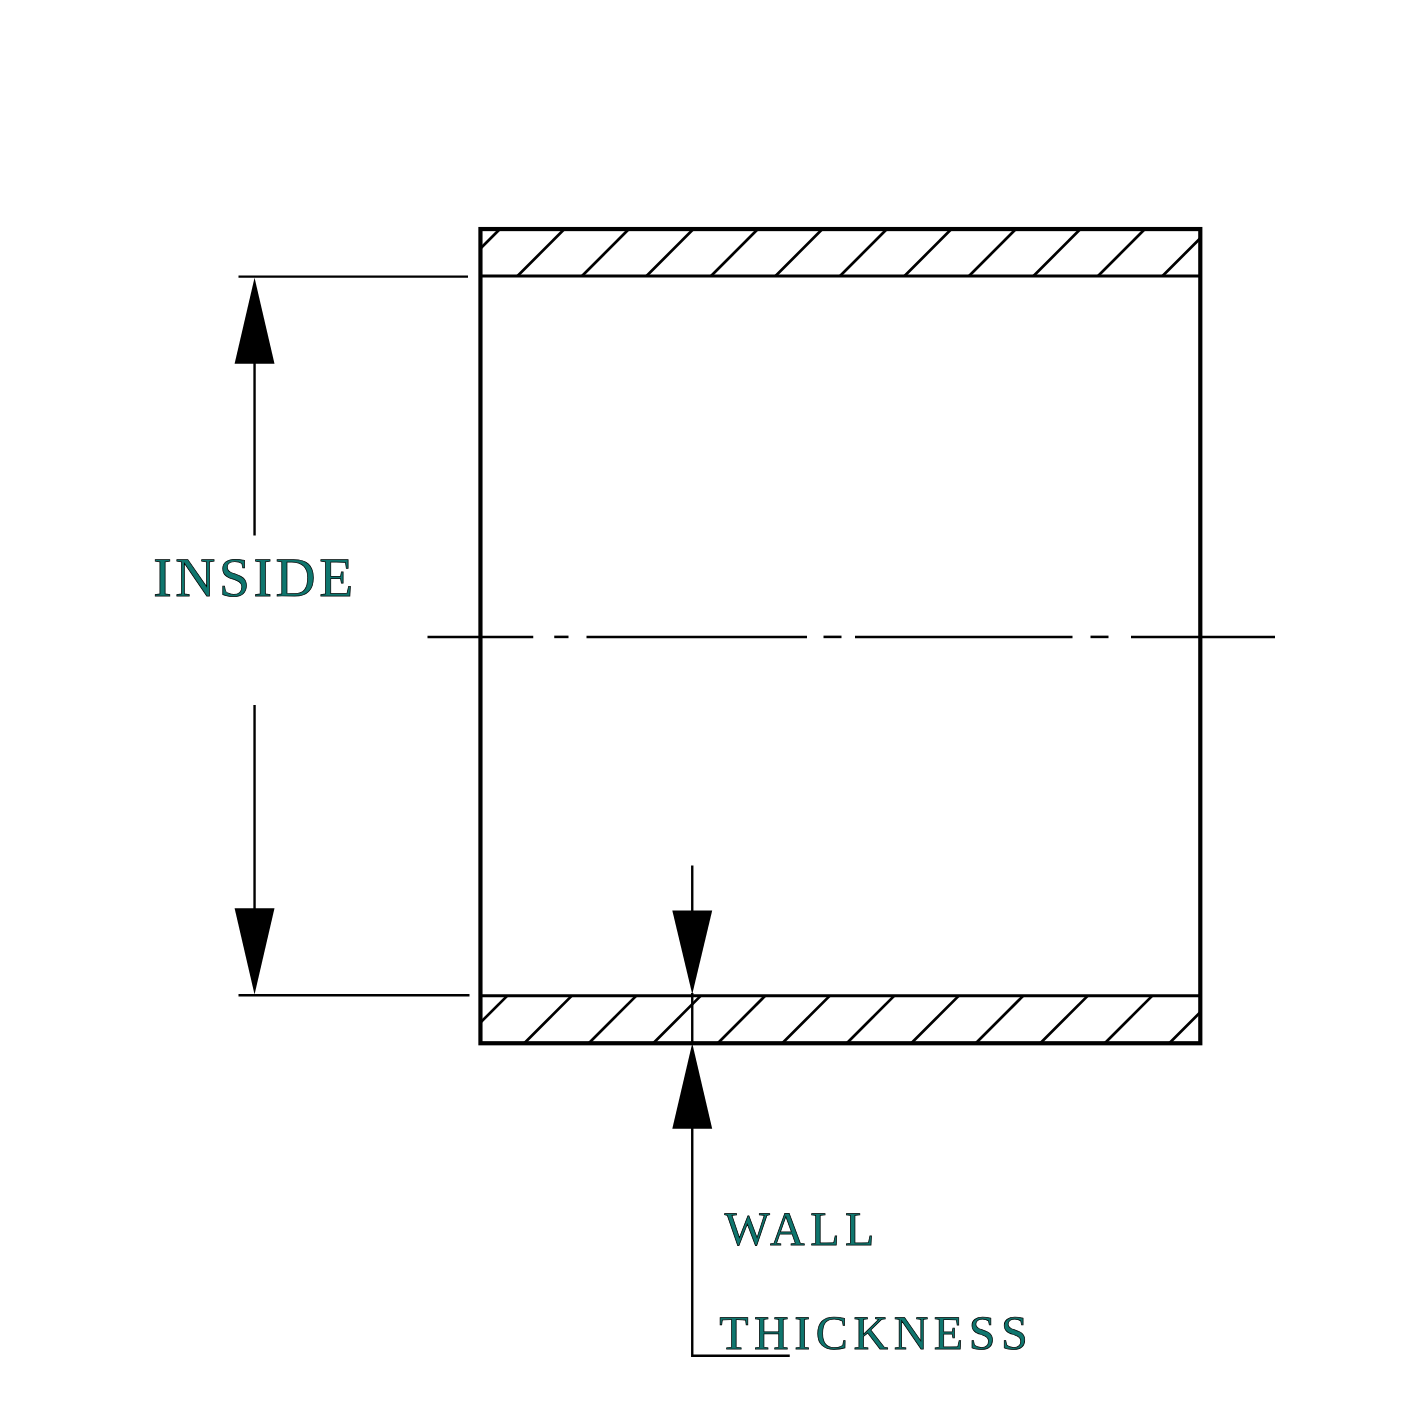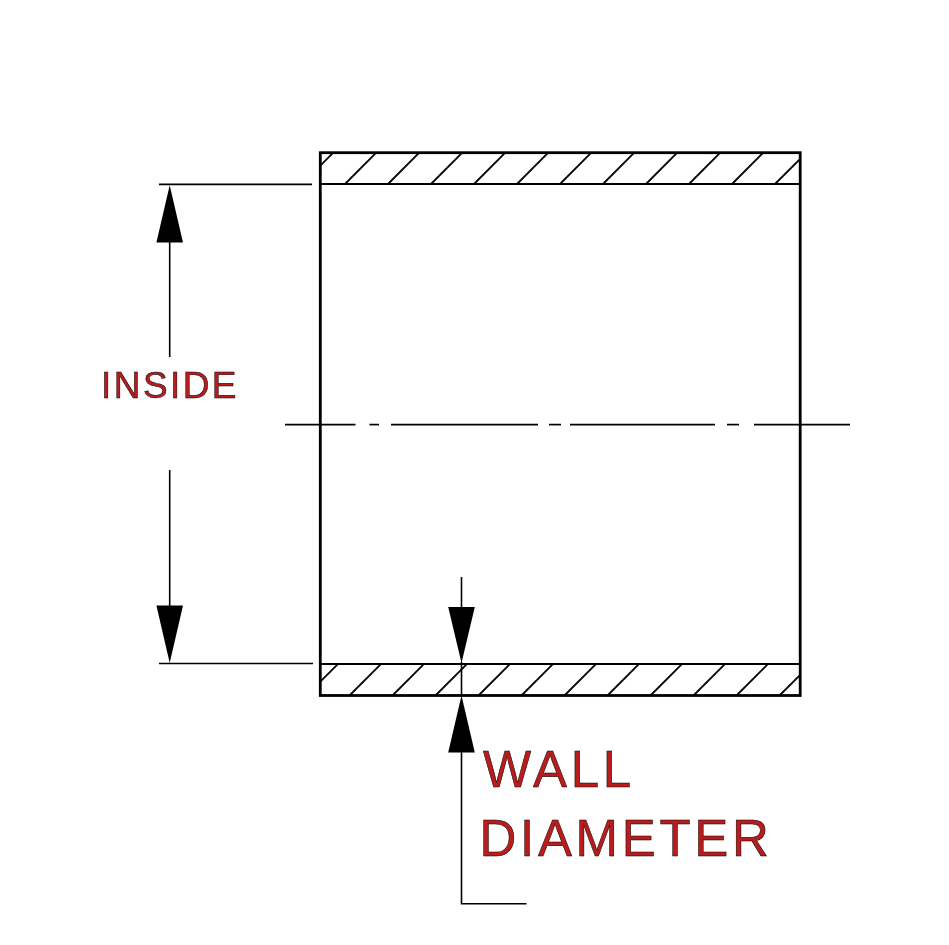--- a/index.html
+++ b/index.html
@@ -12,42 +12,42 @@
     overflow: hidden;
     font-family: "Liberation Sans", sans-serif;
   }
   .drawing-svg {
     position: absolute;
     left: 0; top: 0;
     width: 949px; height: 945px;
   }
   .dim-label {
     position: absolute;
-    color: #b91c1c;
+    color: #0f766e;
     -webkit-text-stroke: 0.5px #000000;
-    font-family: Liberation Sans, sans-serif;
+    font-family: Liberation Serif, serif;
     white-space: nowrap;
   }
   .id-label {
     font-size: 37px;
     letter-spacing: 2.4px;
     line-height: 55.5px;
     text-align: center;
     left: 0;
     top: 358px;
     width: 340px;
   }
   .wt-label div:nth-child(2) { margin-left: -3.5px; }
   .wt-label {
-    font-size: 51px;
+    font-size: 32px;
     letter-spacing: 3.7px;
     line-height: 69px;
     text-align: left;
     left: 483px;
-    top: 735px;
+    top: 785px;
   }
 </style>
 </head>
 <body>
 
 <div class="canvas">
 
   <svg class="drawing-svg" viewBox="0 0 949 945" xmlns="http://www.w3.org/2000/svg">
 
     <g fill="none" stroke="#000000" stroke-width="2.8">
@@ -126,16 +126,16 @@
       </g>
     </g>
   </svg>
 
   <div class="dim-label id-label">
     <div>INSIDE</div>
   </div>
 
   <div class="dim-label wt-label">
     <div>WALL</div>
-    <div>DIAMETER</div>
+    <div>THICKNESS</div>
   </div>
 
 </div>
 
 </body></html>

